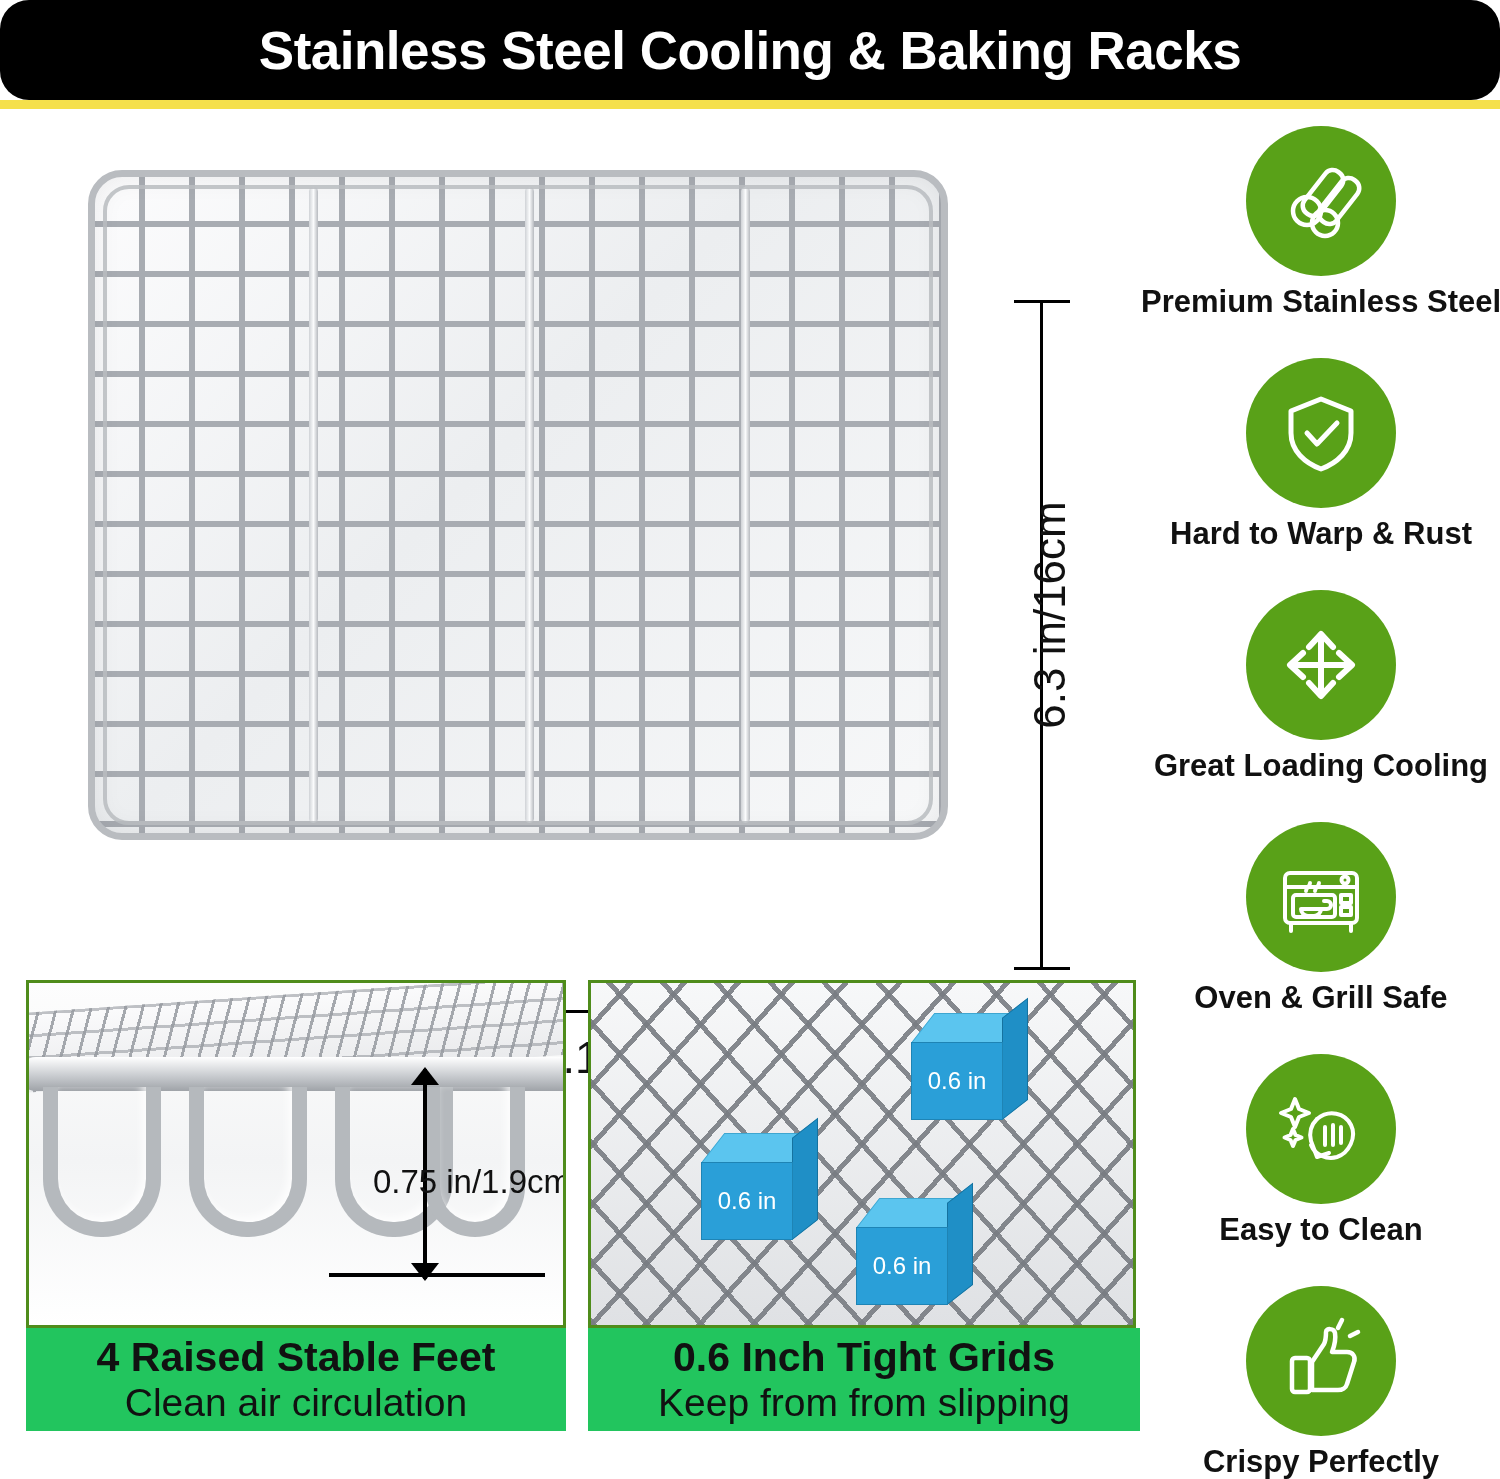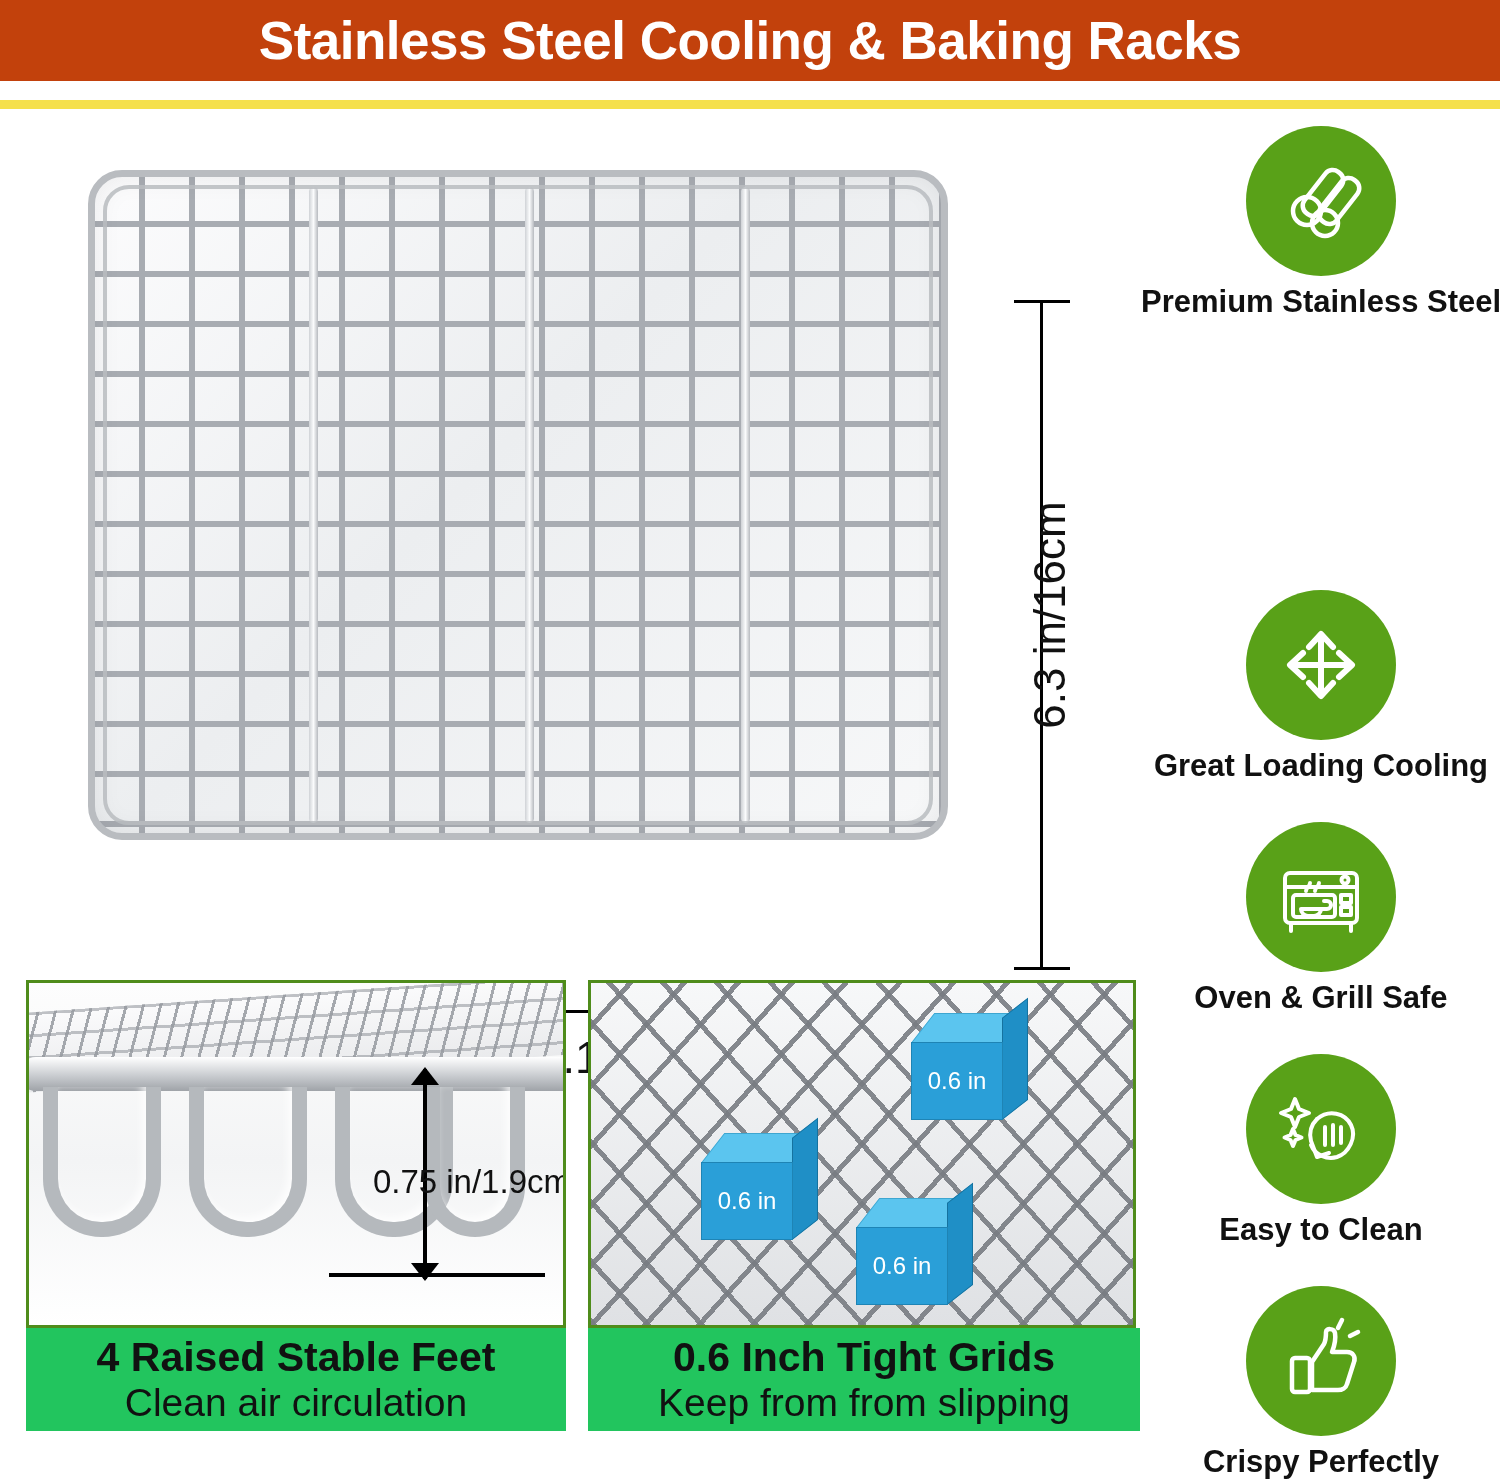--- a/index.html
+++ b/index.html
@@ -7,23 +7,23 @@
   body {
     width: 1500px; height: 1479px;
     background:#ffffff;
     font-family: "Liberation Sans", sans-serif;
     overflow: hidden;
     position: relative;
   }
 
   
   .header {
-    position:absolute; left:0; top:0; width:1500px; height:81px;
-    background:#c2410c;
-    display:flex; align-items:center; justify-content:center;
+    position:absolute; left:0; top:0; width:1500px; height:100px;
+    background:#000000;
+    display:flex; align-items:center; justify-content:center;border-radius:29px;
   }
   .header-title {
     color:#ffffff;
     font-size:53px;
     font-weight:bold;
     letter-spacing:-0.5px;
     white-space:nowrap;
   }
   .header-underline {
     position:absolute; left:0; top:100px; width:1500px; height:9px;
@@ -314,20 +314,29 @@
       <svg width="96" height="96" viewBox="0 0 96 96" fill="none" stroke="#ffffff" stroke-width="4.5">
         <rect x="40" y="14" width="20" height="52" rx="9" transform="rotate(38 50 40)"></rect>
         <rect x="56" y="22" width="20" height="52" rx="9" transform="rotate(38 66 48)"></rect>
         <circle cx="34" cy="58" r="14"></circle>
         <circle cx="52" cy="70" r="13"></circle>
       </svg>
     </div>
     <div class="flabel">Premium Stainless Steel</div>
   </div>
 
+  <div class="feature" id="f1">
+    <div class="circle">
+      <svg width="92" height="92" viewBox="0 0 92 92" fill="none" stroke="#ffffff" stroke-width="5" stroke-linecap="round" stroke-linejoin="round">
+        <path d="M46 12 L76 24 V46 C76 64 62 76 46 82 C30 76 16 64 16 46 V24 Z"></path>
+        <path d="M32 46 L42 57 L62 36"></path>
+      </svg>
+    </div>
+    <div class="flabel">Hard to Warp &amp; Rust</div>
+  </div>
 
   <div class="feature" id="f2">
     <div class="circle">
       <svg width="96" height="96" viewBox="0 0 96 96" fill="none" stroke="#ffffff" stroke-width="6" stroke-linecap="round" stroke-linejoin="round">
         <line x1="48" y1="18" x2="48" y2="78"></line>
         <line x1="18" y1="48" x2="78" y2="48"></line>
         <polyline points="36,30 48,17 60,30"></polyline>
         <polyline points="36,66 48,79 60,66"></polyline>
         <polyline points="30,36 17,48 30,60"></polyline>
         <polyline points="66,36 79,48 66,60"></polyline>

